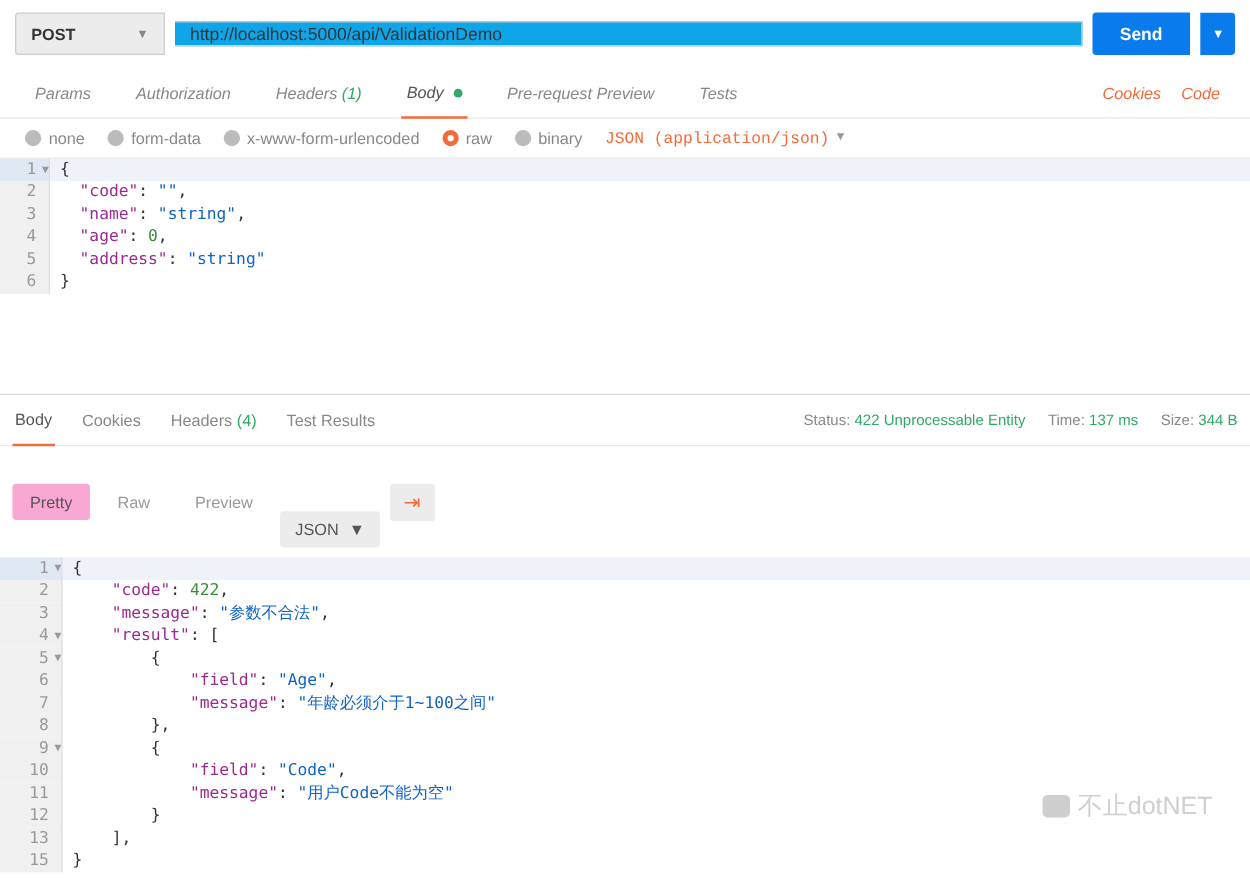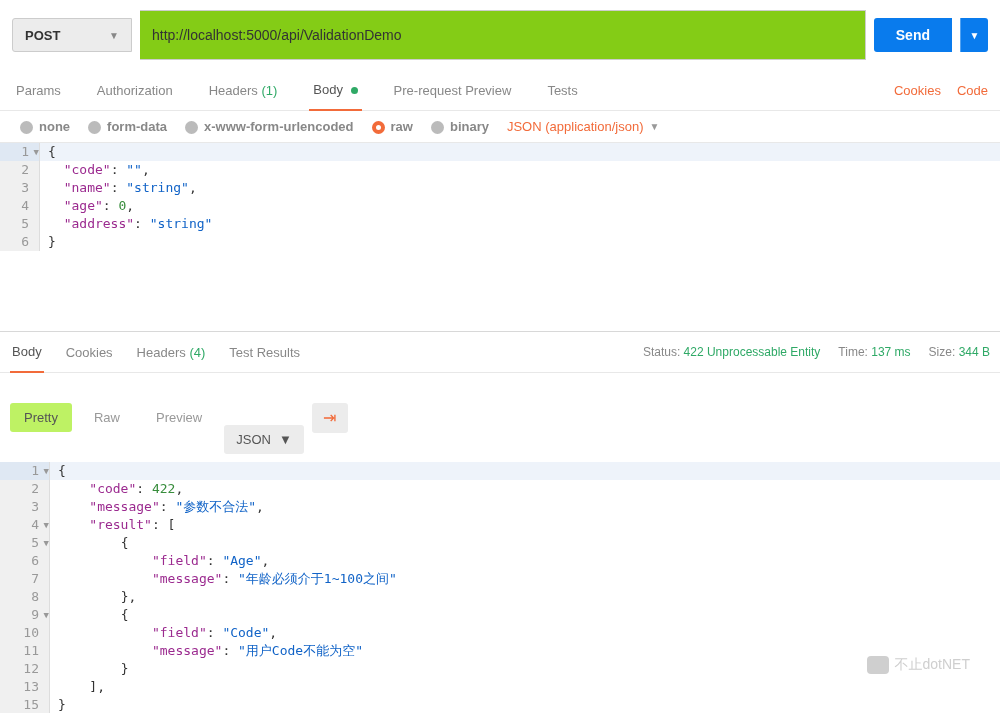--- a/index.html
+++ b/index.html
@@ -3,39 +3,39 @@
 <meta charset="utf-8">
 <style>
 * { box-sizing: border-box; margin: 0; padding: 0; }
 body { font-family: -apple-system, "Helvetica Neue", Arial, sans-serif; font-size: 13px; color: #666; background: #fff; width: 1000px; }
 .row { display: flex; align-items: center; }
 
 
 .req-bar { padding: 10px 12px; gap: 8px; }
 .method-select { width: 120px; height: 34px; border: 1px solid #ccc; border-radius: 3px 0 0 3px; background: #ececec; display: flex; align-items: center; justify-content: space-between; padding: 0 12px; color: #333; font-weight: 600; }
 .method-select .caret { color: #888; font-size: 10px; }
-.url-input { flex: 1; height: 50px; border: 1px solid #ccc; border-left: none; padding: 0 12px; color: #333; font-size: 14px; background: #84cc16; }
+.url-input { flex: 1; height: 20px; border: 1px solid #ccc; border-left: none; padding: 0 12px; color: #333; font-size: 14px; background: #0ea5e9; }
 .send-btn { height: 34px; background: #097bed; color: #fff; border: none; border-radius: 3px 0 0 3px; padding: 0 22px; font-weight: 600; font-size: 14px; cursor: pointer; }
 .send-caret { height: 34px; width: 28px; background: #097bed; border-left: 1px solid rgba(255,255,255,0.3); border-radius: 0 3px 3px 0; color: #fff; display: flex; align-items: center; justify-content: center; font-size: 10px; cursor: pointer; }
 
 
-.tabs { border-bottom: 1px solid #e8e8e8; padding: 0 12px; gap: 28px; position: relative; }
+.tabs { border-bottom: 1px solid #e8e8e8; padding: 0 24px; gap: 28px; position: relative; font-style: italic; }
 .tab { padding: 12px 4px; color: #888; cursor: pointer; font-size: 13px; }
 .tab.active { color: #555; border-bottom: 2px solid #f26b3a; margin-bottom: -1px; }
 .tab .count { color: #2fa966; }
 .tab .dot { display: inline-block; width: 7px; height: 7px; border-radius: 50%; background: #2fa966; margin-left: 4px; vertical-align: middle; }
 .right-links { margin-left: auto; display: flex; gap: 16px; }
 .link-orange { color: #f26b3a; cursor: pointer; padding: 12px 0; }
 
 
 .radio-row { padding: 8px 20px; gap: 18px; border-bottom: 1px solid #e8e8e8; flex-wrap: wrap; }
-.radio { display: flex; align-items: flex-end; gap: 6px; color: #888; cursor: pointer; font-weight: bold; }
+.radio { display: flex; align-items: center; gap: 6px; color: #888; cursor: pointer; }
 .radio-circle { width: 13px; height: 13px; border-radius: 50%; background: #bbb; }
 .radio.sel .radio-circle { background: #fff; border: 4px solid #f26b3a; width: 13px; height: 13px; }
-.ctype { color: #f26b3a; display: flex; align-items: center; gap: 6px; cursor: pointer; }
+.ctype { color: #f26b3a; display: flex; align-items: center; gap: 6px; cursor: pointer; font-family: Liberation Mono, monospace; }
 .ctype .caret { color: #999; font-size: 10px; }
 
 
 .editor { font-family: "Menlo", "Consolas", monospace; font-size: 13px; line-height: 18px; }
 .code-line { display: flex; }
 .gutter { width: 40px; text-align: right; padding-right: 10px; color: #999; background: #f0f0f0; border-right: 1px solid #ddd; user-select: none; position: relative; }
 .gutter .fold { position: absolute; right: 0; font-size: 9px; color: #999; }
 .code-line.hl .code { background: #eef3fa; }
 .code-line.hl .gutter { background: #dfe8f3; }
 .code { flex: 1; padding-left: 8px; white-space: pre; }
@@ -48,28 +48,28 @@
 
 
 .resp-hdr { border-top: 1px solid #d8d8d8; border-bottom: 1px solid #e8e8e8; padding: 0 10px; gap: 20px; margin-top: 28px; }
 .resp-tab { padding: 12px 2px; color: #888; cursor: pointer; }
 .resp-tab.active { color: #555; border-bottom: 2px solid #f26b3a; margin-bottom: -1px; }
 .resp-meta { margin-left: auto; display: flex; gap: 18px; font-size: 12px; color: #888; }
 .resp-meta .val { color: #2fa966; }
 
 
 .resp-toolbar { padding: 8px 10px; gap: 8px; background: #fff; }
-.btn-grey { background: #bef264; border: none; border-radius: 3px; padding: 7px 14px; color: #555; cursor: pointer; font-size: 13px; }
+.btn-grey { background: #f9a8d4; border: none; border-radius: 3px; padding: 7px 14px; color: #555; cursor: pointer; font-size: 13px; }
 .btn-plain { background: transparent; border: none; padding: 7px 14px; color: #999; cursor: pointer; font-size: 13px; }
 .json-sel { background: #ececec; border-radius: 3px; padding: 7px 12px; color: #555; display: flex; align-items: center; gap: 8px; cursor: pointer; margin-top: 44px; }
 .wrap-icon { width: 36px; height: 30px; background: #ececec; border-radius: 3px; display: flex; align-items: center; justify-content: center; color: #f26b3a; font-size: 16px; cursor: pointer; }
 
 .editor-bottom .gutter { width: 50px; }
 
-.watermark { position: absolute; right: 30px; bottom: 40px; color: #cfcfcf; font-size: 14px; display: flex; align-items: center; gap: 6px; pointer-events: none; }
+.watermark { position: absolute; right: 30px; bottom: 40px; color: #cfcfcf; font-size: 20px; display: flex; align-items: center; gap: 6px; pointer-events: none; }
 .watermark .wm-icon { width: 22px; height: 18px; background: #cfcfcf; border-radius: 4px; position: relative; }
 .watermark .wm-icon::after { content: ""; position: absolute; bottom: -4px; left: 6px; width: 0; height: 0; border: 4px solid transparent; border-top-color: #cfcfcf; }
 .container { position: relative; }
 </style>
 </head>
 <body>
 <div class="container">
 
 <div class="row req-bar">
   <div class="method-select">

